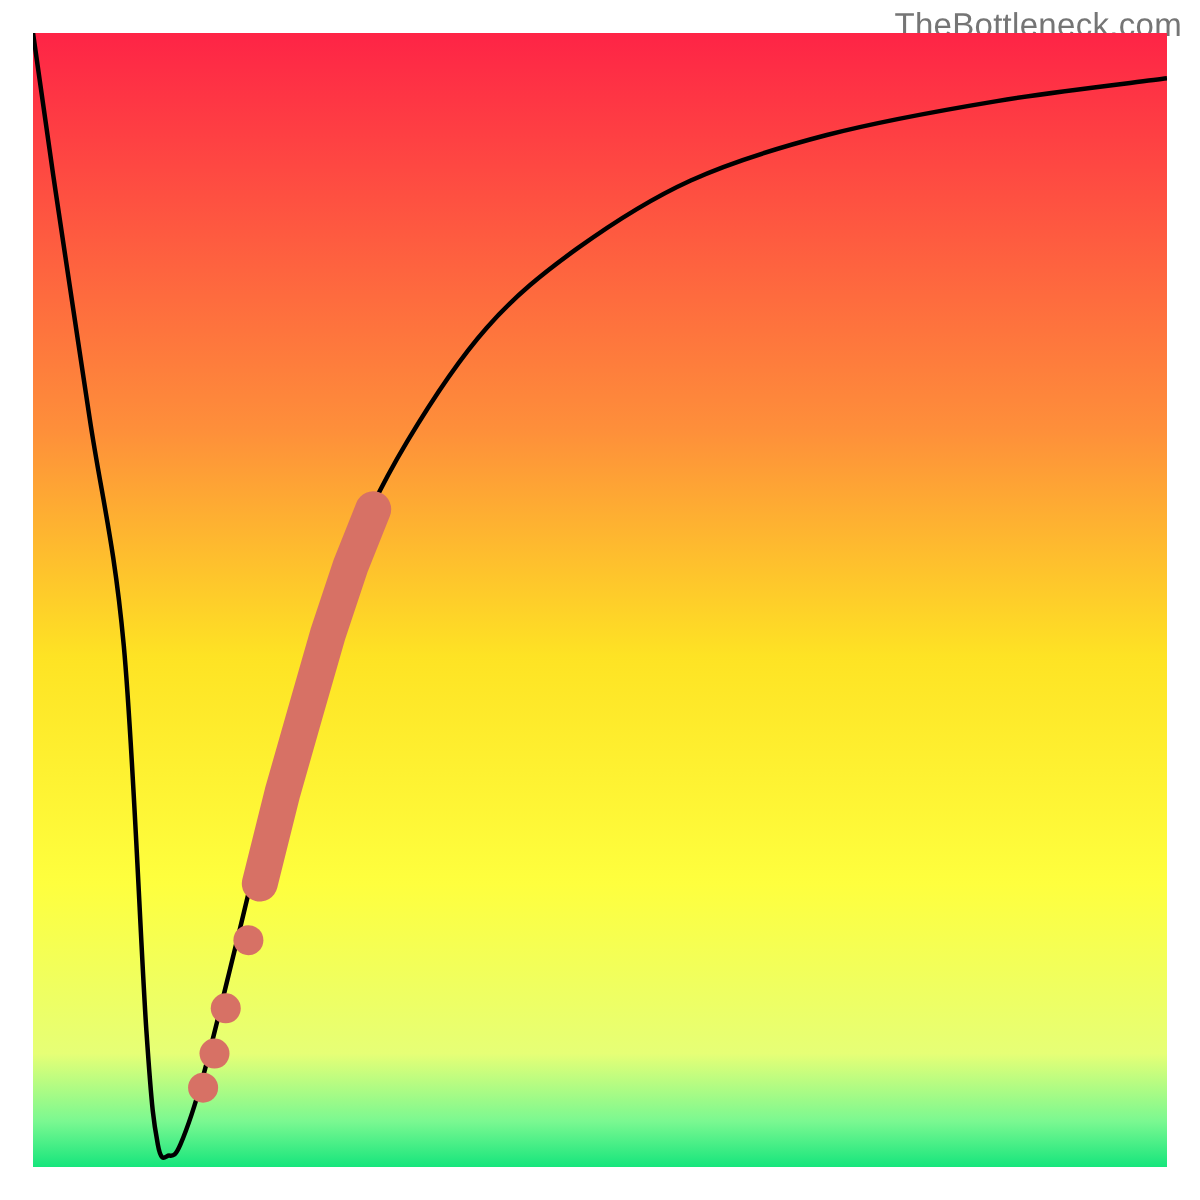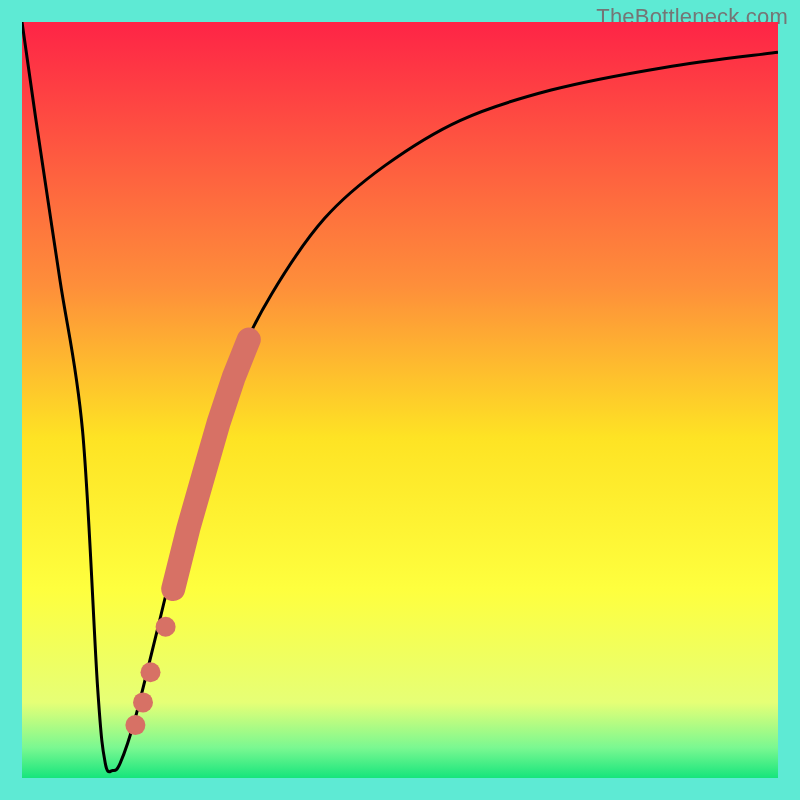--- a/index.html
+++ b/index.html
@@ -8,21 +8,21 @@
     width: 800px;
     height: 800px;
     overflow: hidden;
     background: #000;
     font-family: Arial, Helvetica, sans-serif;
   }
   .frame {
     position: absolute;
     left: 0; top: 0;
     width: 800px; height: 800px;
-    background: #5eead4;
+    background: #ffffff;
   }
   .plot {
     position: absolute;
     left: 22px;
     top: 22px;
     width: 756px;
     height: 756px;
     overflow: hidden;
   }
   .plot svg { display: block; }

